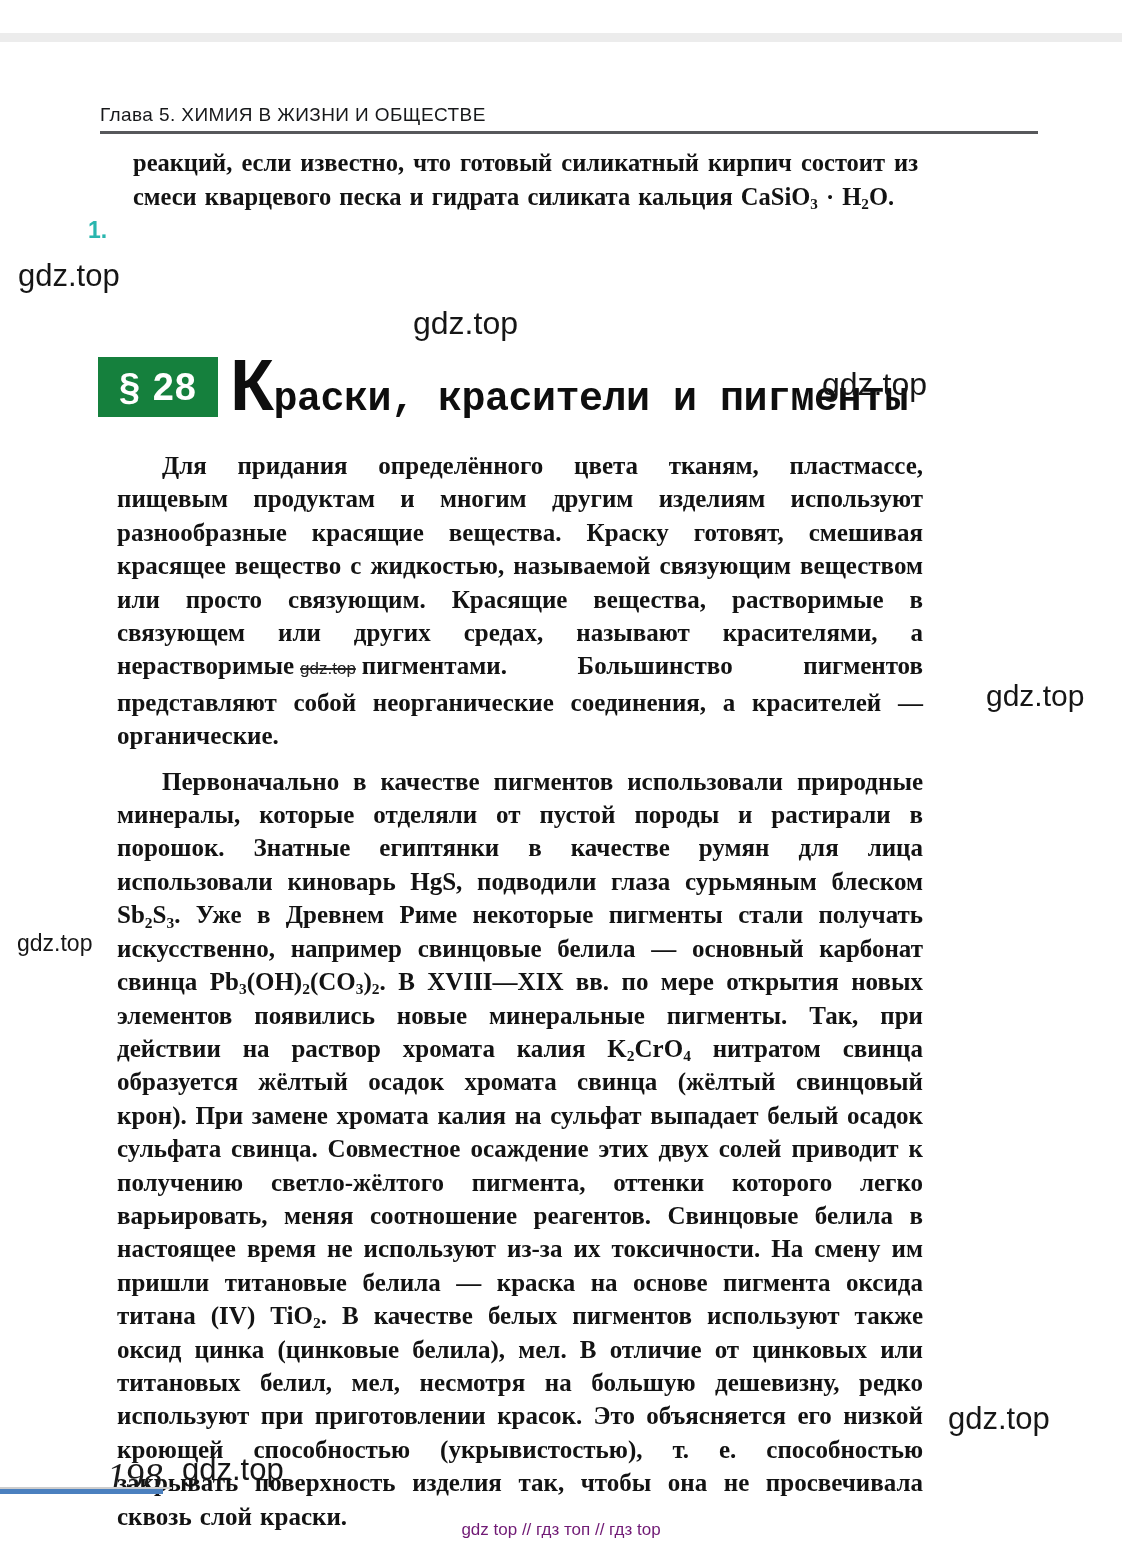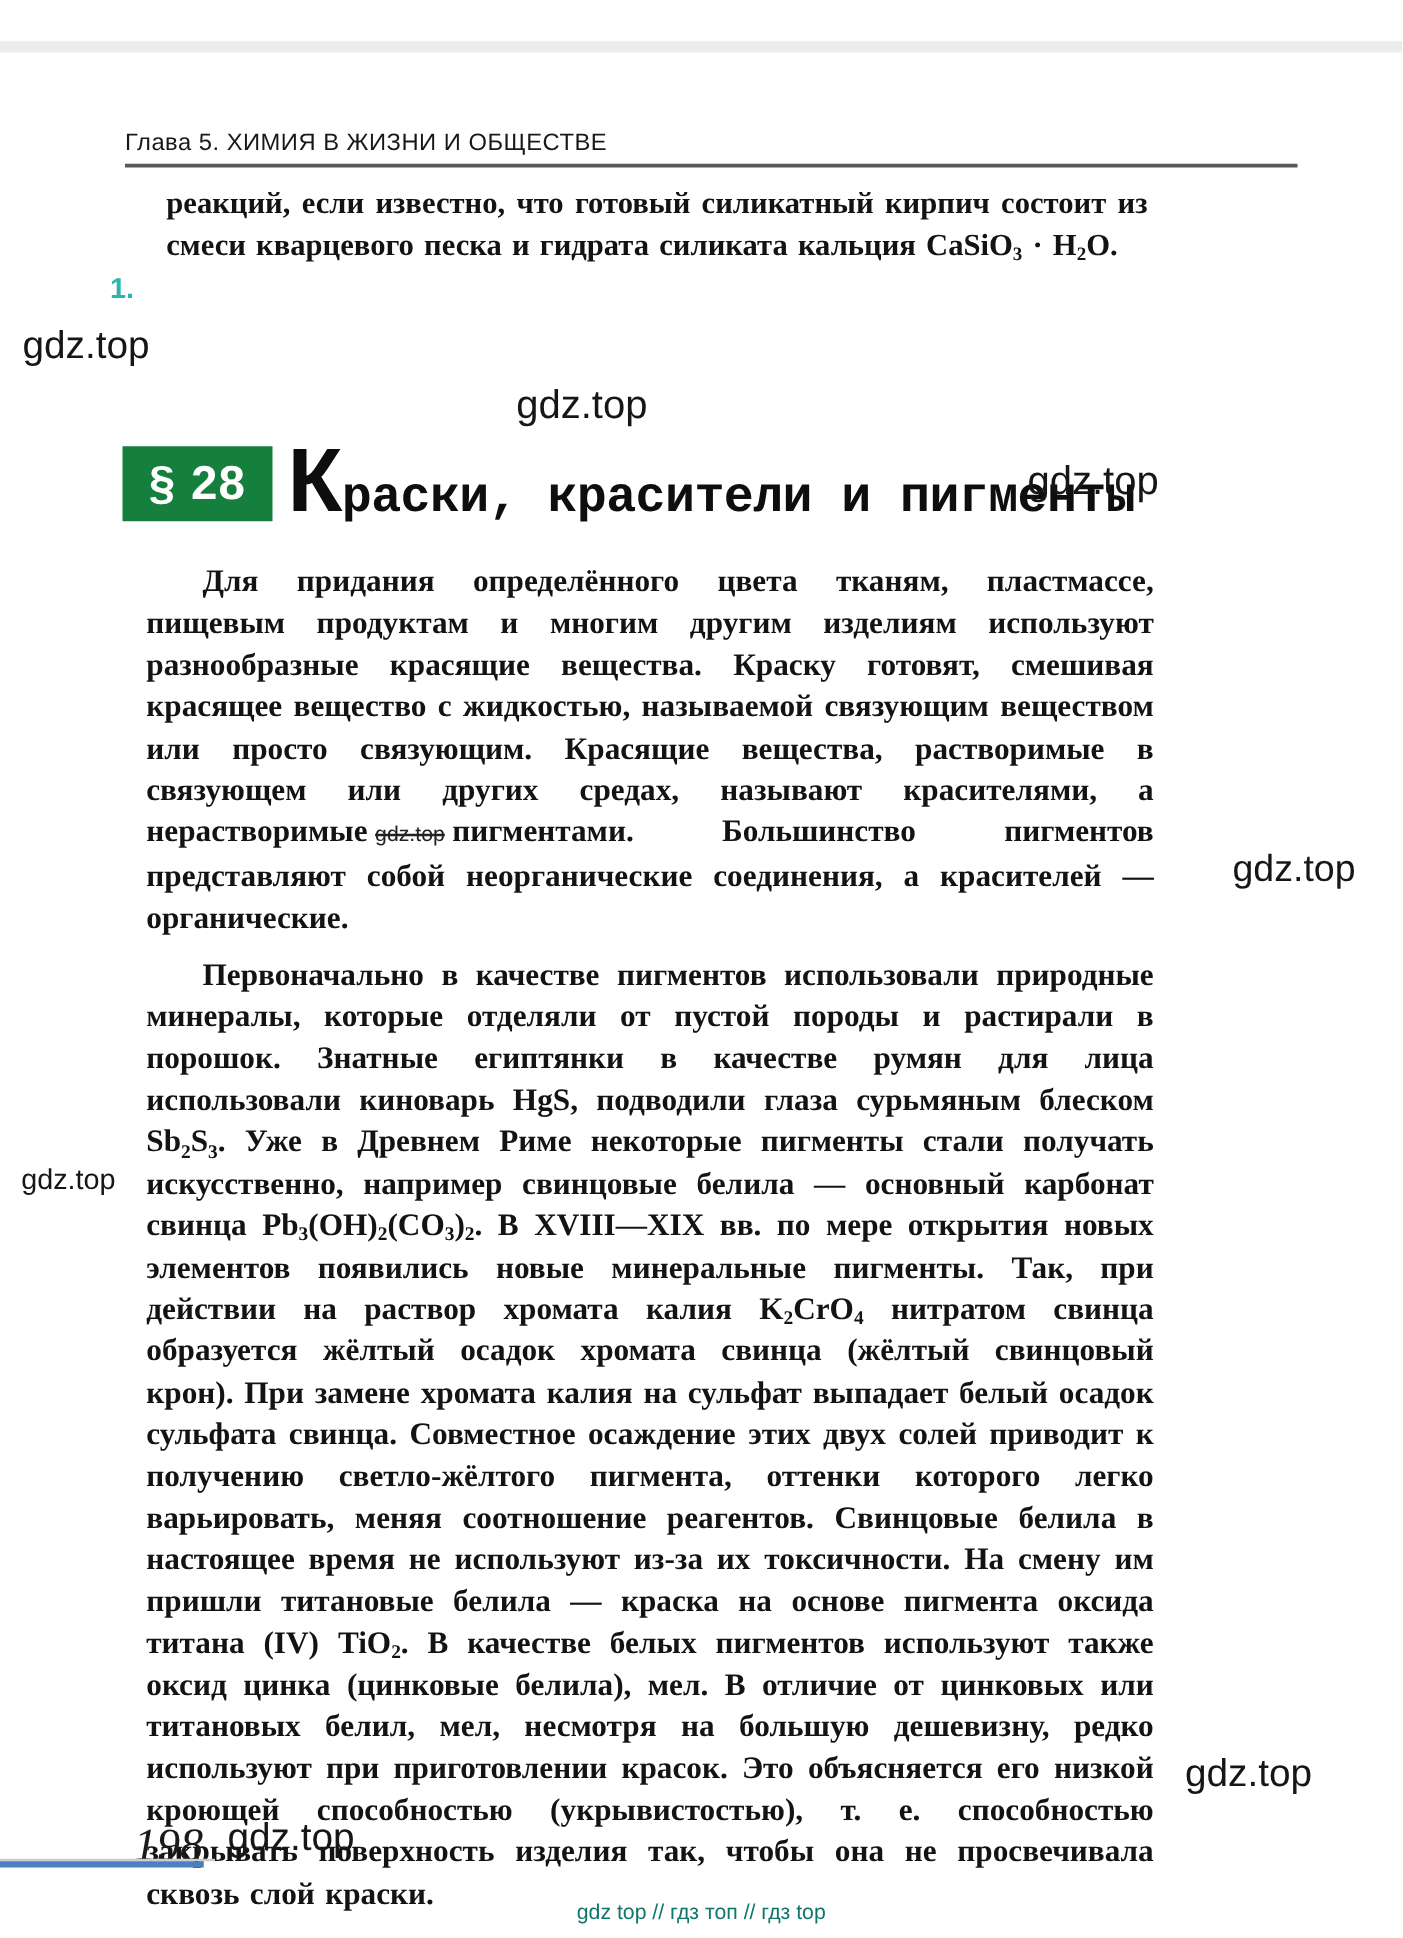--- a/index.html
+++ b/index.html
@@ -166,21 +166,21 @@
     background: #4b80bf;
   }
 
   
   .footer {
     position: absolute;
     left: 0; right: 0; top: 1520px;
     text-align: center;
     font-family: "Liberation Sans", "DejaVu Sans", sans-serif;
     font-size: 17px;
-    color: #0f766e;
+    color: #701a75;
   }
 </style>
 </head>
 <body>
 
 <div class="page">
 
   <div class="top-strip"></div>
 
   <div class="chapter">

